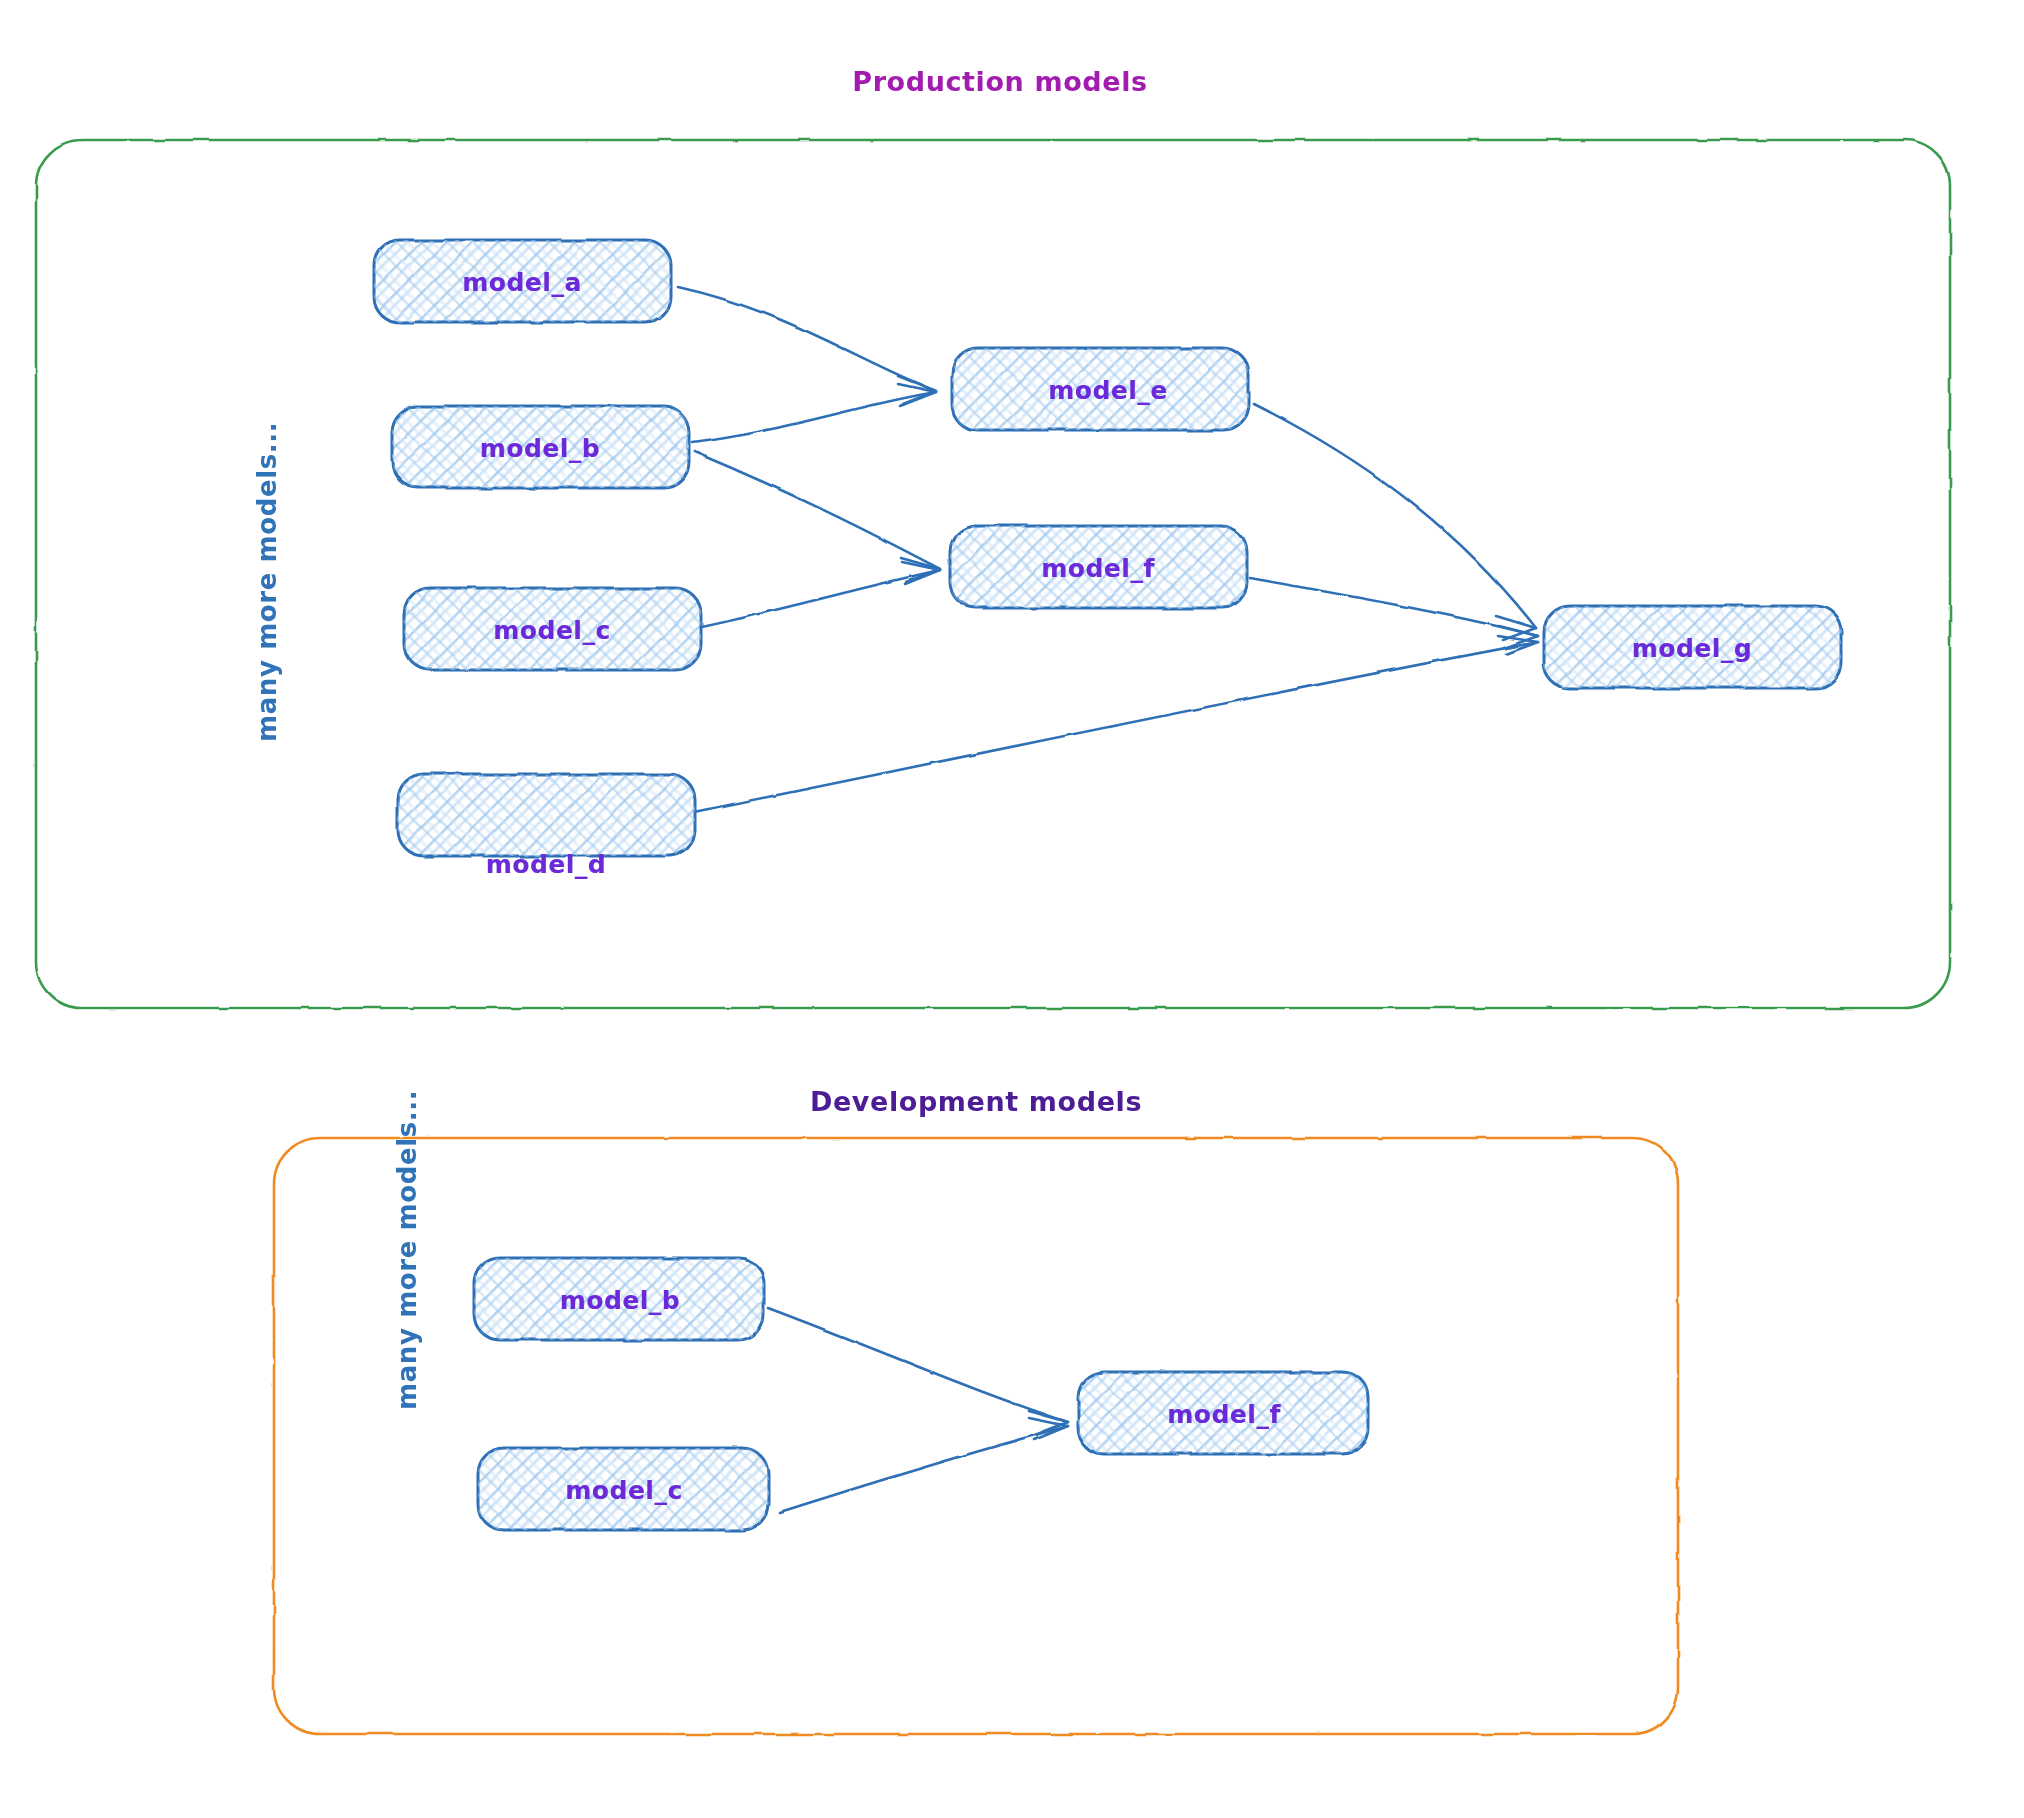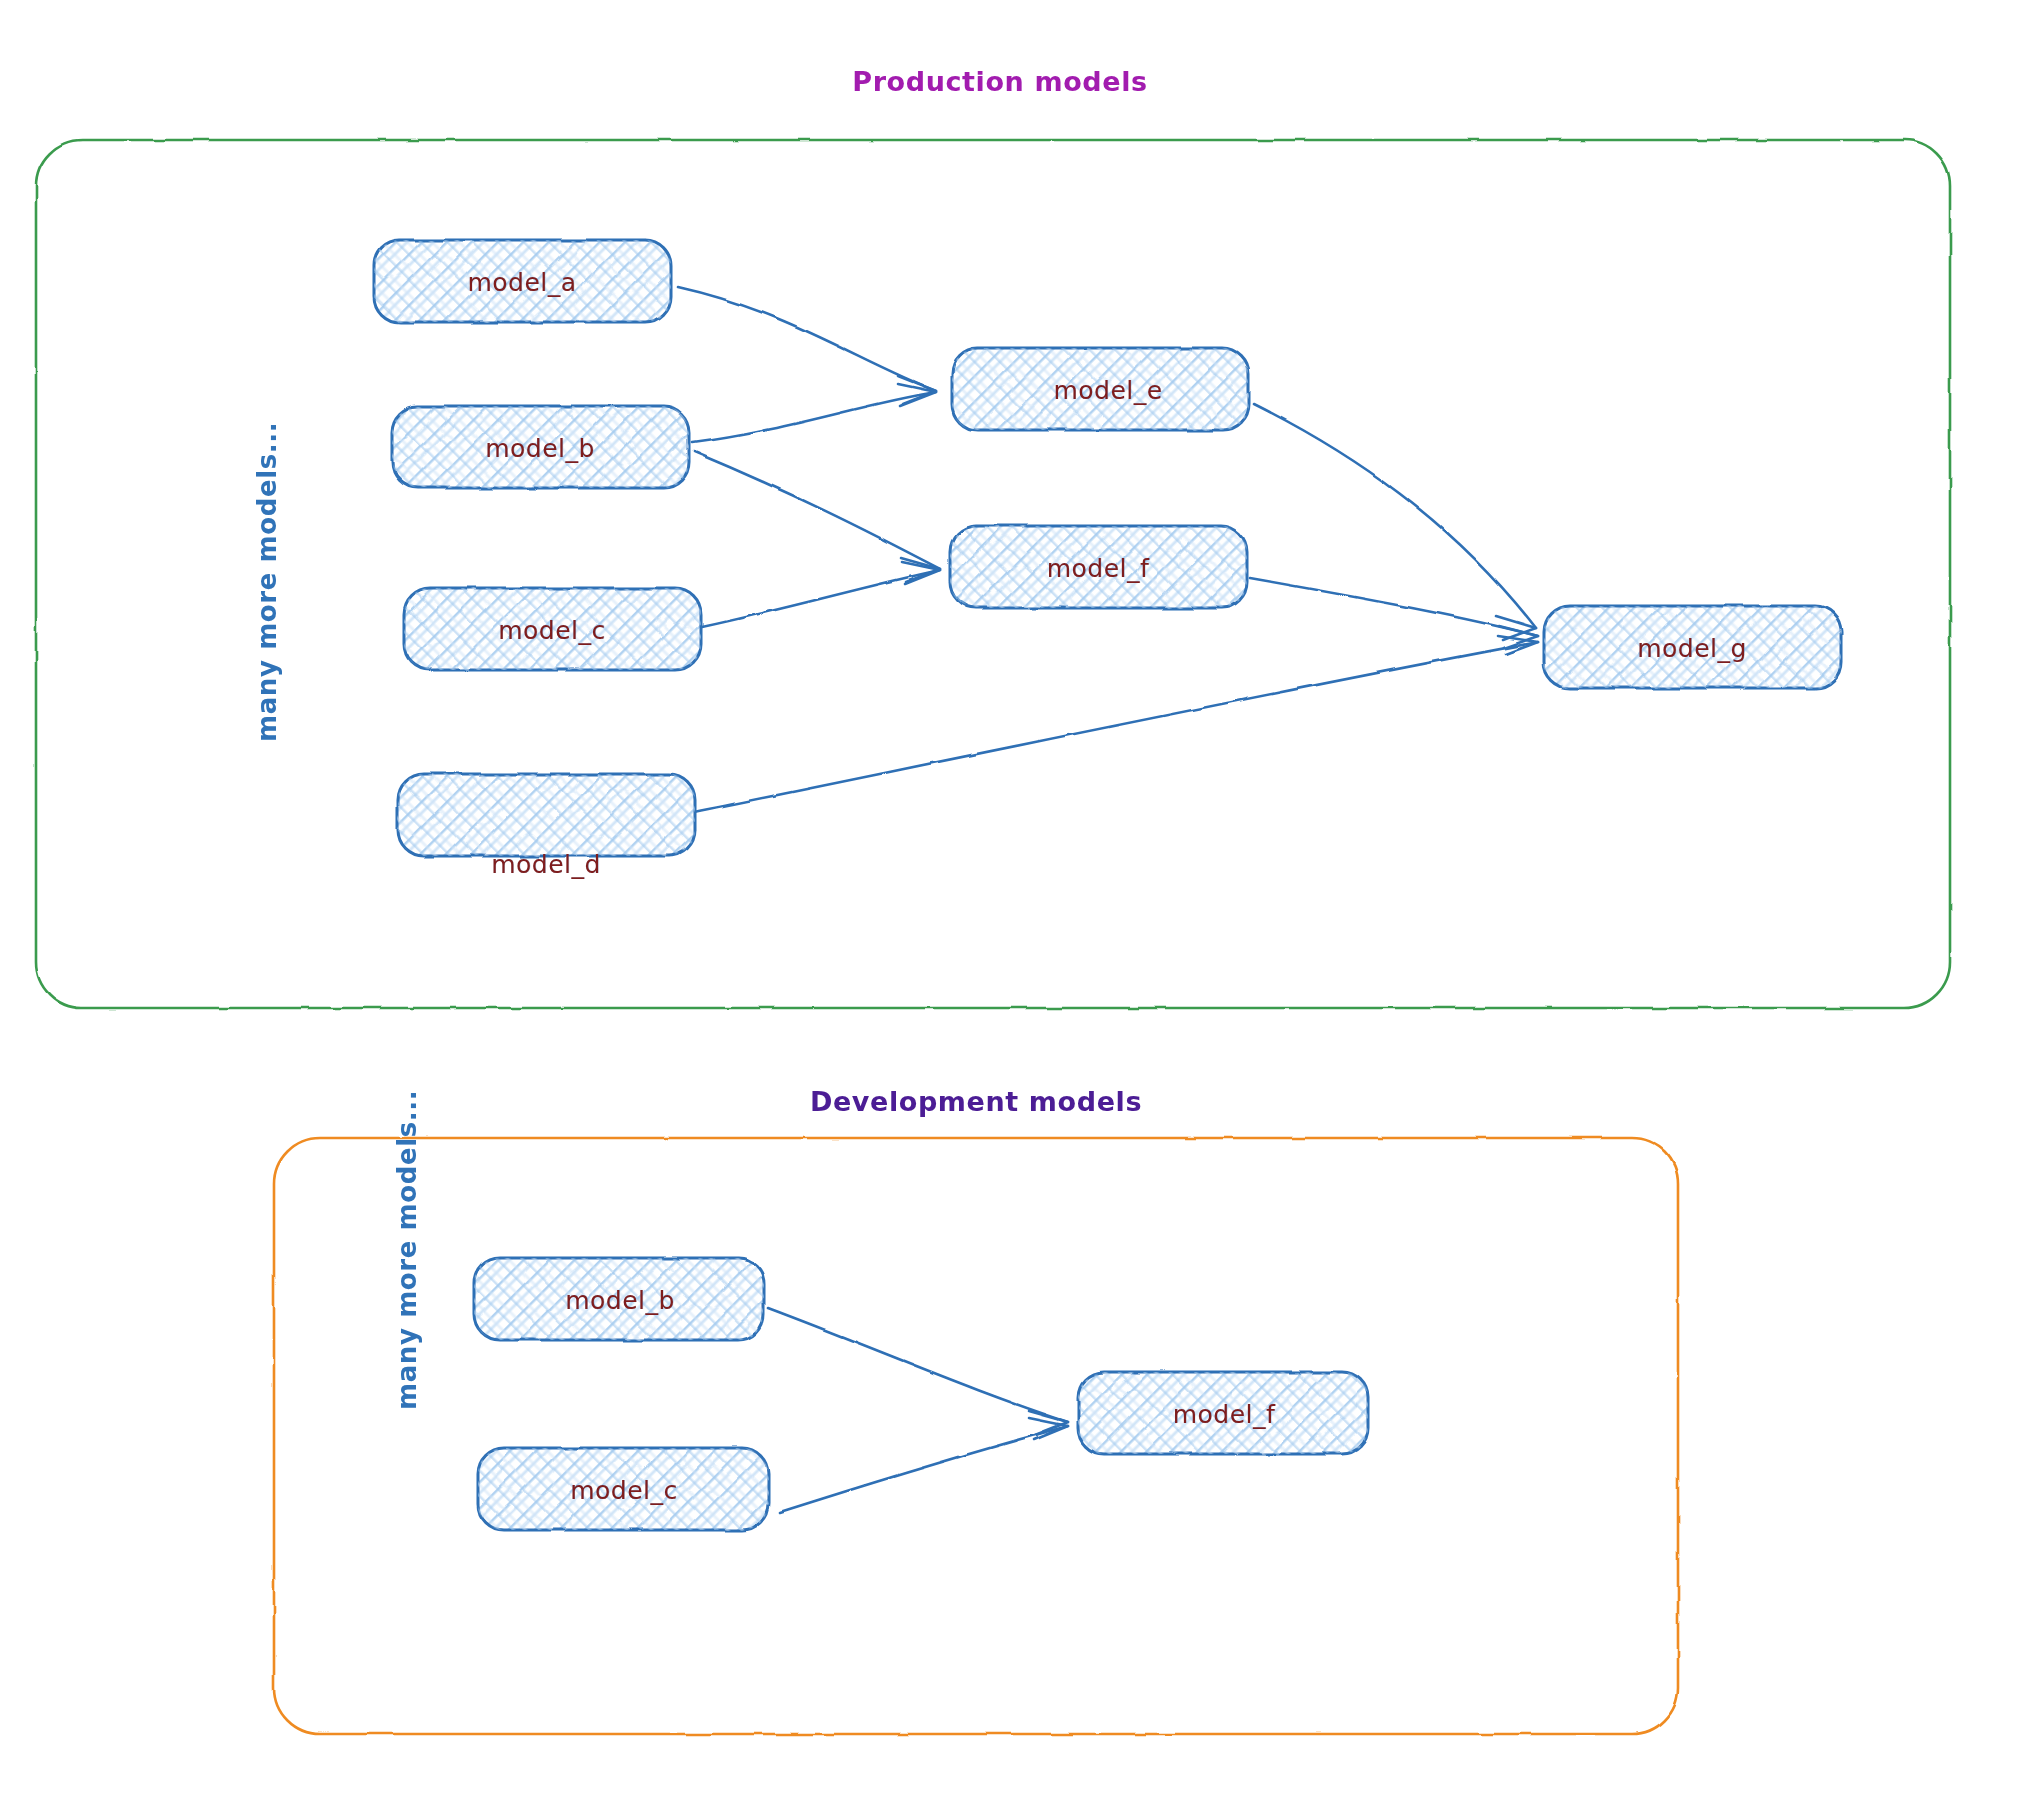--- a/index.html
+++ b/index.html
@@ -33,23 +33,23 @@
     font-size: 27px;
     font-weight: 600;
     letter-spacing: 0.6px;
     white-space: nowrap;
     transform: translateX(-50%);
   }
   .node-label {
     position: absolute;
     font-family: "DejaVu Sans", sans-serif;
     font-size: 25px;
-    font-weight: 400;
+    font-weight: 700;
     letter-spacing: 0.5px;
-    color: #7f1d1d;
+    color: #6d28d9;
     white-space: nowrap;
     transform: translate(-50%, -50%);
     text-shadow: 0.4px 0.4px 0 rgba(47,111,181,0.35);
   }
   .side-label {
     position: absolute;
     font-family: "DejaVu Sans", sans-serif;
     font-size: 26px;
     font-weight: 600;
     letter-spacing: 0.6px;

